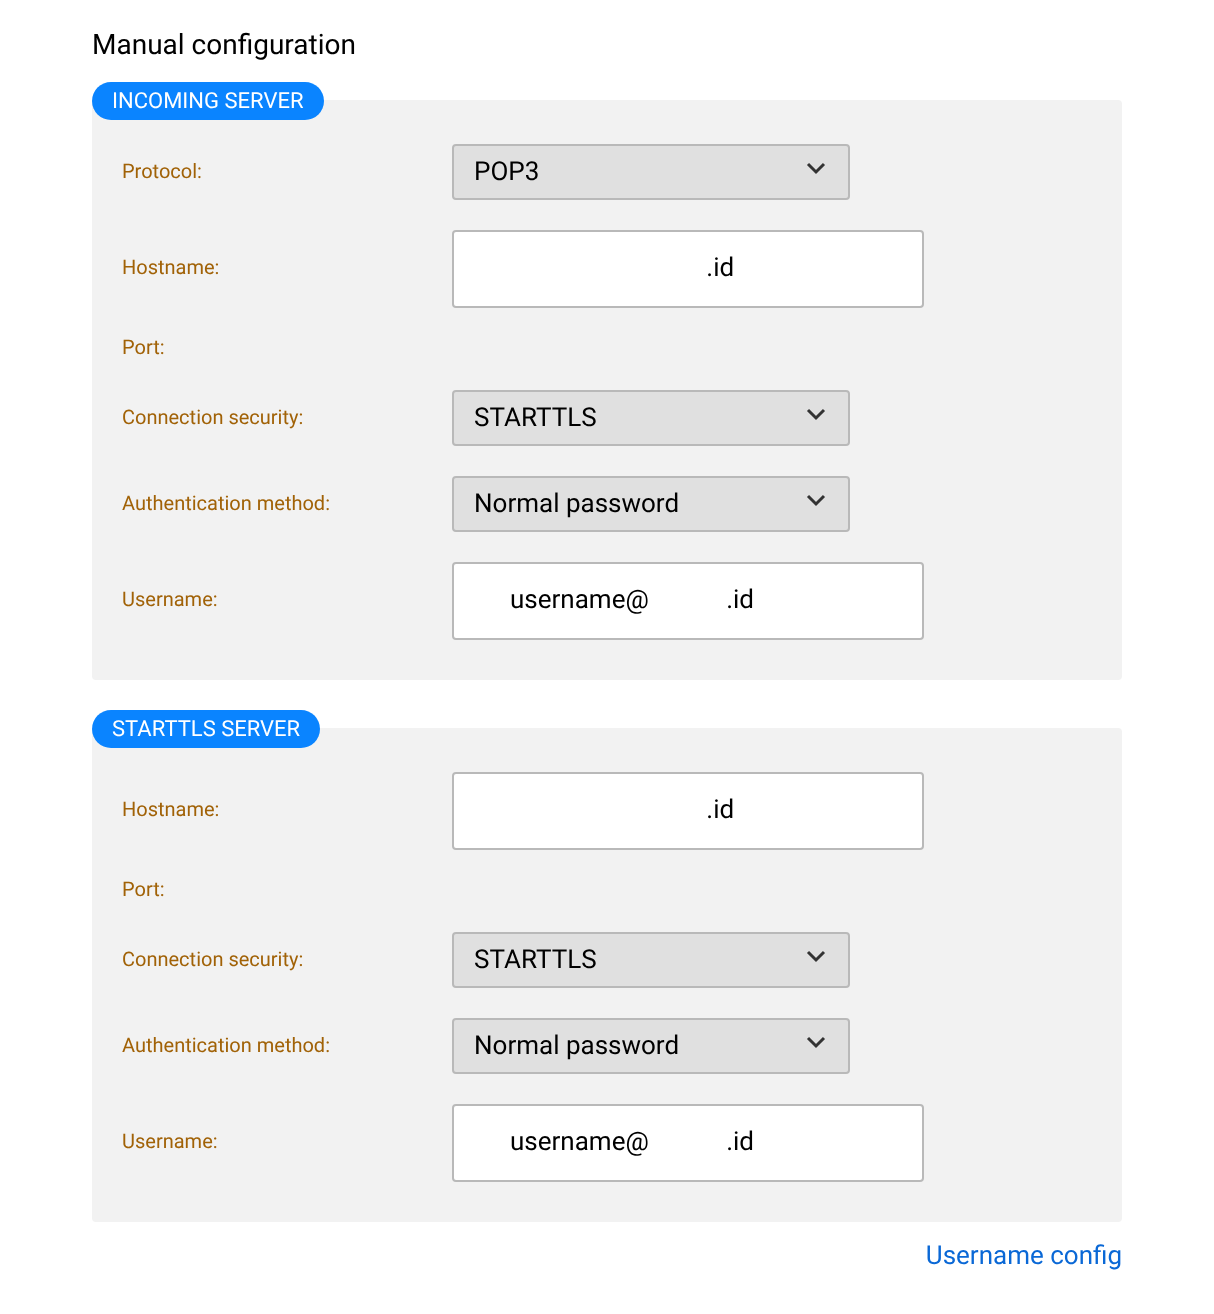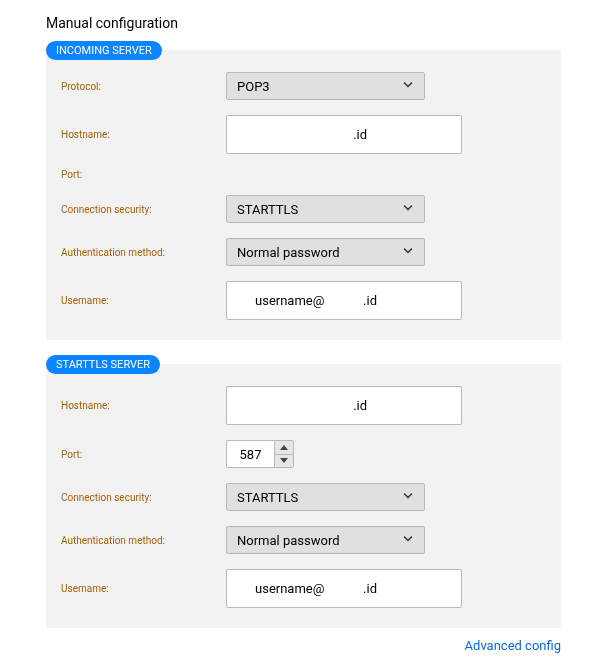--- a/index.html
+++ b/index.html
@@ -246,37 +246,20 @@
 
   <div class="form-row">
     <div class="form-label">Hostname:</div>
     <div class="form-control">
       <input class="text-input center" value="          .id" style="">
     </div>
   </div>
 
   <div class="form-row">
     <div class="form-label">Port:</div>
-    <div class="form-control">
-      <div class="port-wrap">
-        <input class="port-input" value="587" style="">
-        <div class="spinner">
-          <div class="spinner-btn">
-            <svg width="8" height="5" viewBox="0 0 8 5">
-                <path d="M0 5 L4 0 L8 5 Z" fill="#444"></path>
-              </svg>
-          </div>
-          <div class="spinner-btn">
-            <svg width="8" height="5" viewBox="0 0 8 5">
-                <path d="M0 0 L4 5 L8 0 Z" fill="#444"></path>
-              </svg>
-          </div>
-        </div>
-      </div>
-    </div>
   </div>
 
   <div class="form-row">
     <div class="form-label">Connection security:</div>
     <div class="form-control">
       <div class="select-wrap">
         <span>STARTTLS</span>
         <span class="chev">
           <svg width="12" height="12" viewBox="0 0 12 12">
               <path d="M2 4 L6 8 L10 4" stroke="#333" stroke-width="1.5" fill="none"></path>
@@ -303,21 +286,21 @@
   <div class="form-row">
     <div class="form-label">Username:</div>
     <div class="form-control">
       <input class="text-input" value="username@            .id" style="">
     </div>
   </div>
 
 </div>
 
 <div class="link-row">
-  <span class="link">Advanced config</span>
+  <span class="link">Username config</span>
 </div>
 
 <div class="button-row">
   <div class="btn">Re-test</div>
   <div class="spacer"></div>
   <div class="btn">Cancel</div>
   <div class="gap"></div>
   <div class="btn btn-primary">Done</div>
 </div>
 

